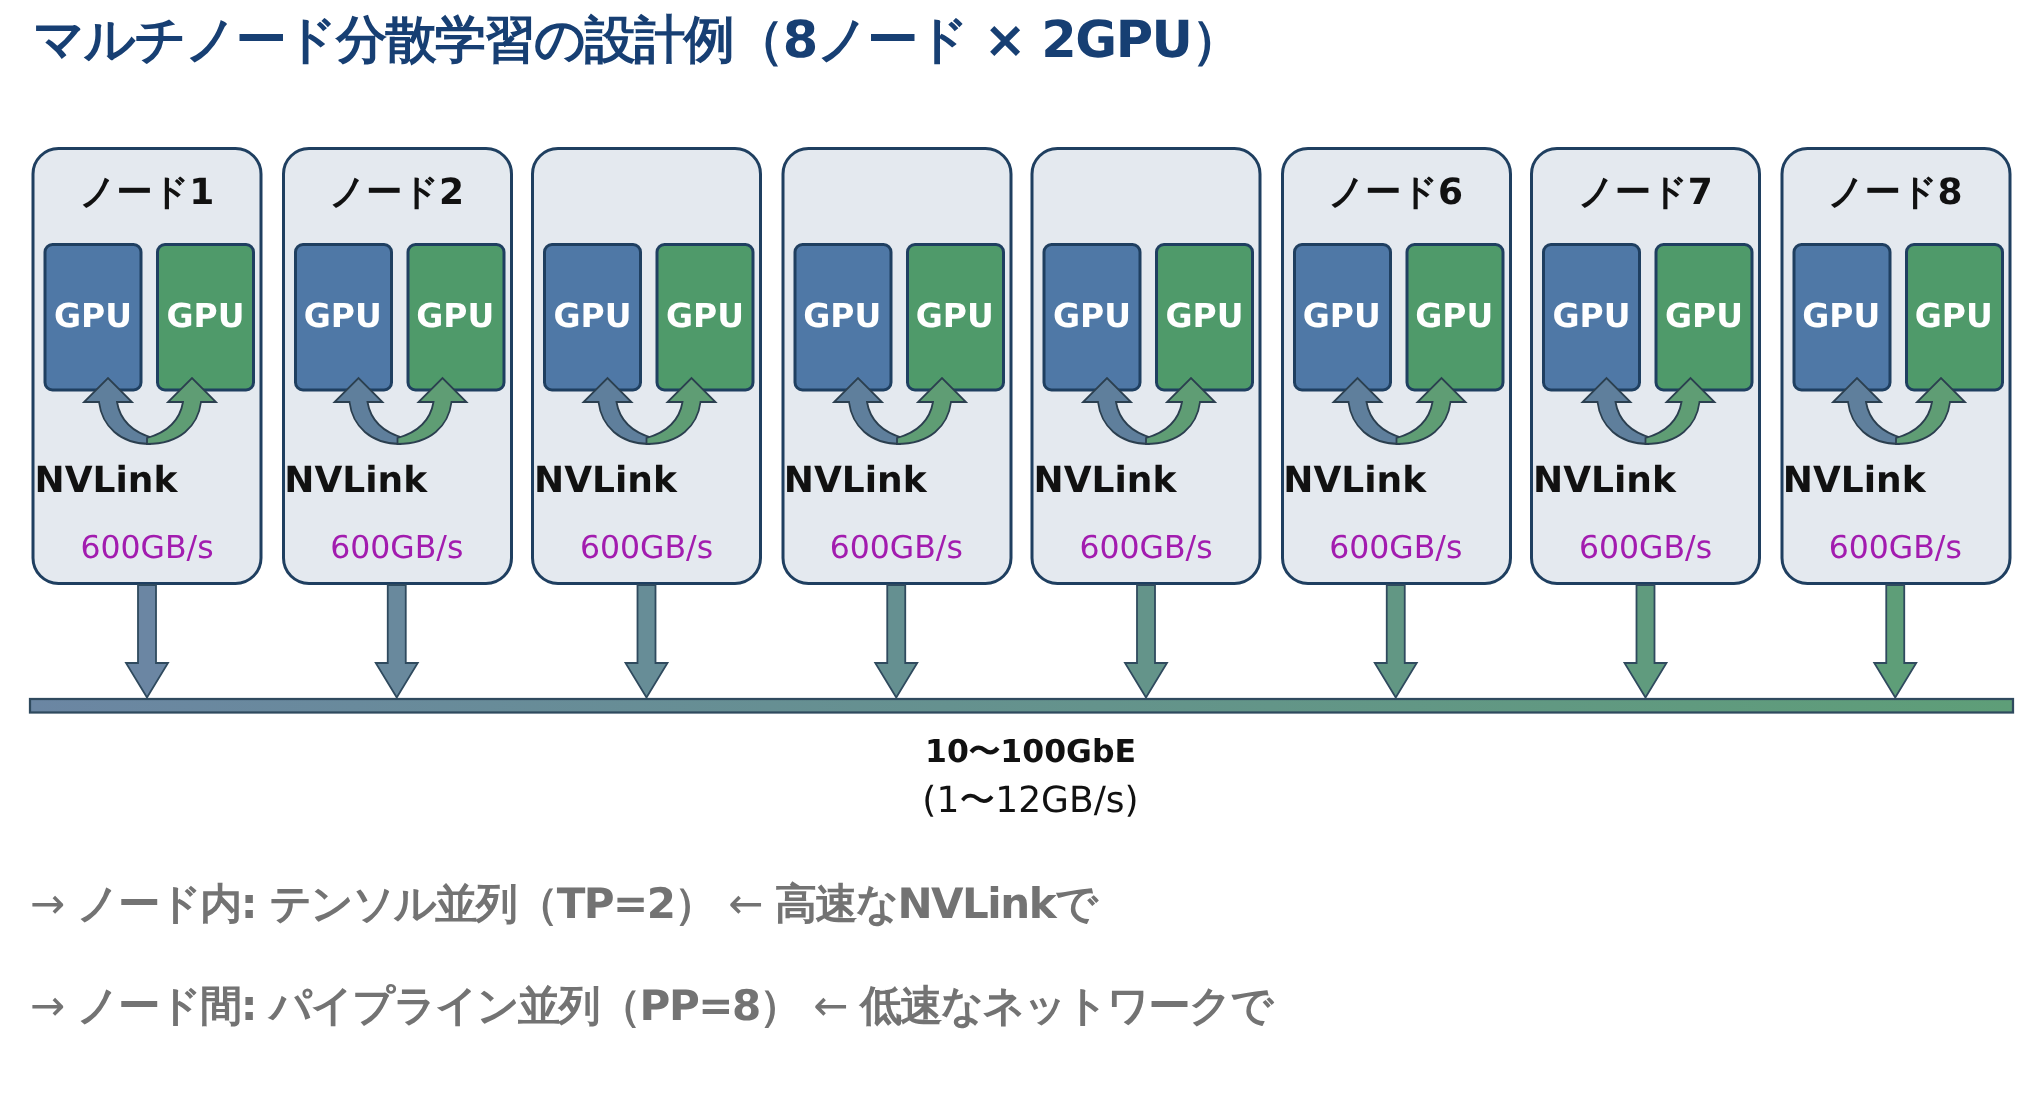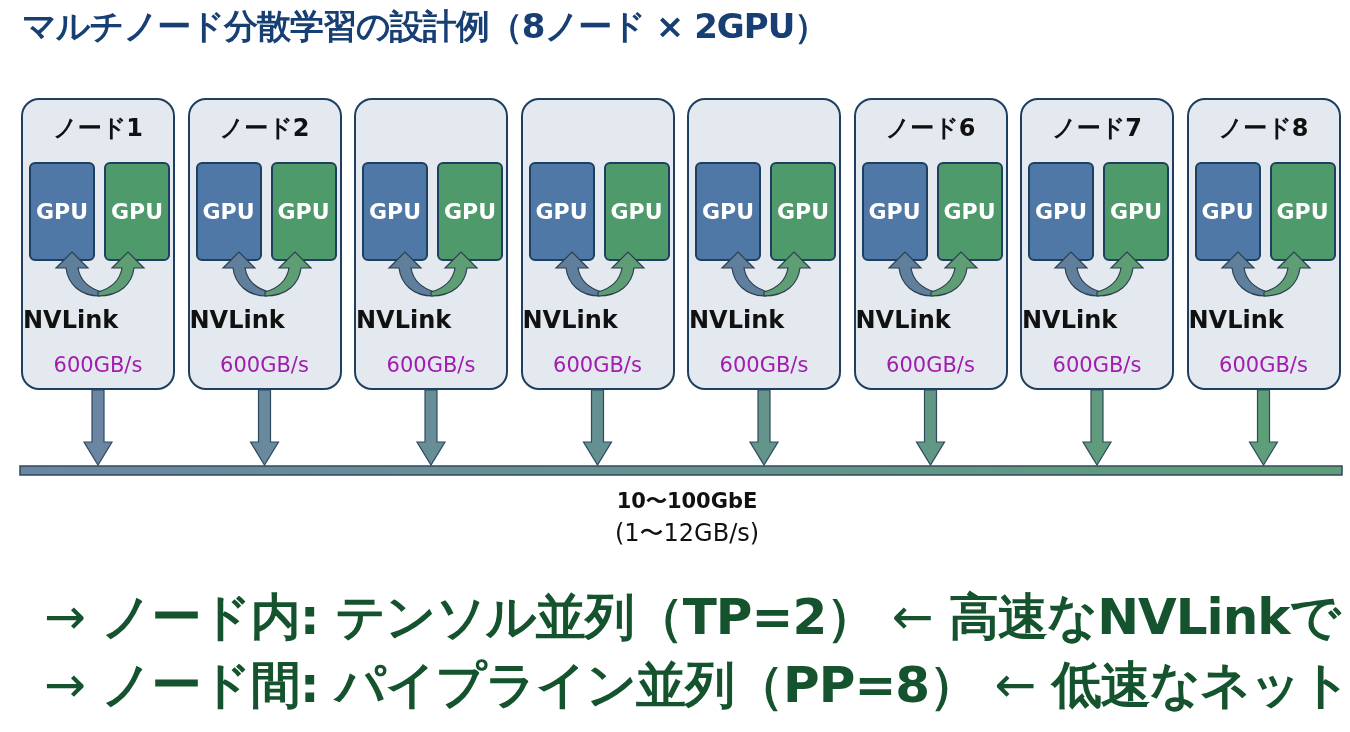--- a/index.html
+++ b/index.html
@@ -18,21 +18,21 @@
   .gpu.b { left:81px; background:#4f9a6a; }
   .swap { position:absolute; left:27px; top:150px; width:100px; height:50px; }
   .nv { position:absolute; top:206px; left:0; right:0; 
         font-size:24px; font-weight:bold; color:#111; }
   .bw { position:absolute; top:240px; left:0; right:0; text-align:center;
         font-size:21px; color:#a21caf;margin-top:13px; }
   #bus { position:absolute; left:0; top:0; }
   .eth { position:absolute; left:12px; width:1350px; text-align:center; color:#111; }
   .eth1 { top:487px; font-size:21px; font-weight:bold; }
   .eth2 { top:517px; font-size:24px; }
-  .line { position:absolute; left:44px; font-size:50px; font-weight:bold; color:#14532d;
+  .line { position:absolute; left:20px; font-size:28px; font-weight:bold; color:#737373;
           white-space:nowrap; letter-spacing:-1px; }
   .l1 { top:584px; } .l2 { top:652px; }
   .arrow { font-weight:normal; }
 </style>
 </head>
 <body>
 
 <div class="title">マルチノード分散学習の設計例（8ノード × 2GPU）</div>
 
 <div id="nodes">

